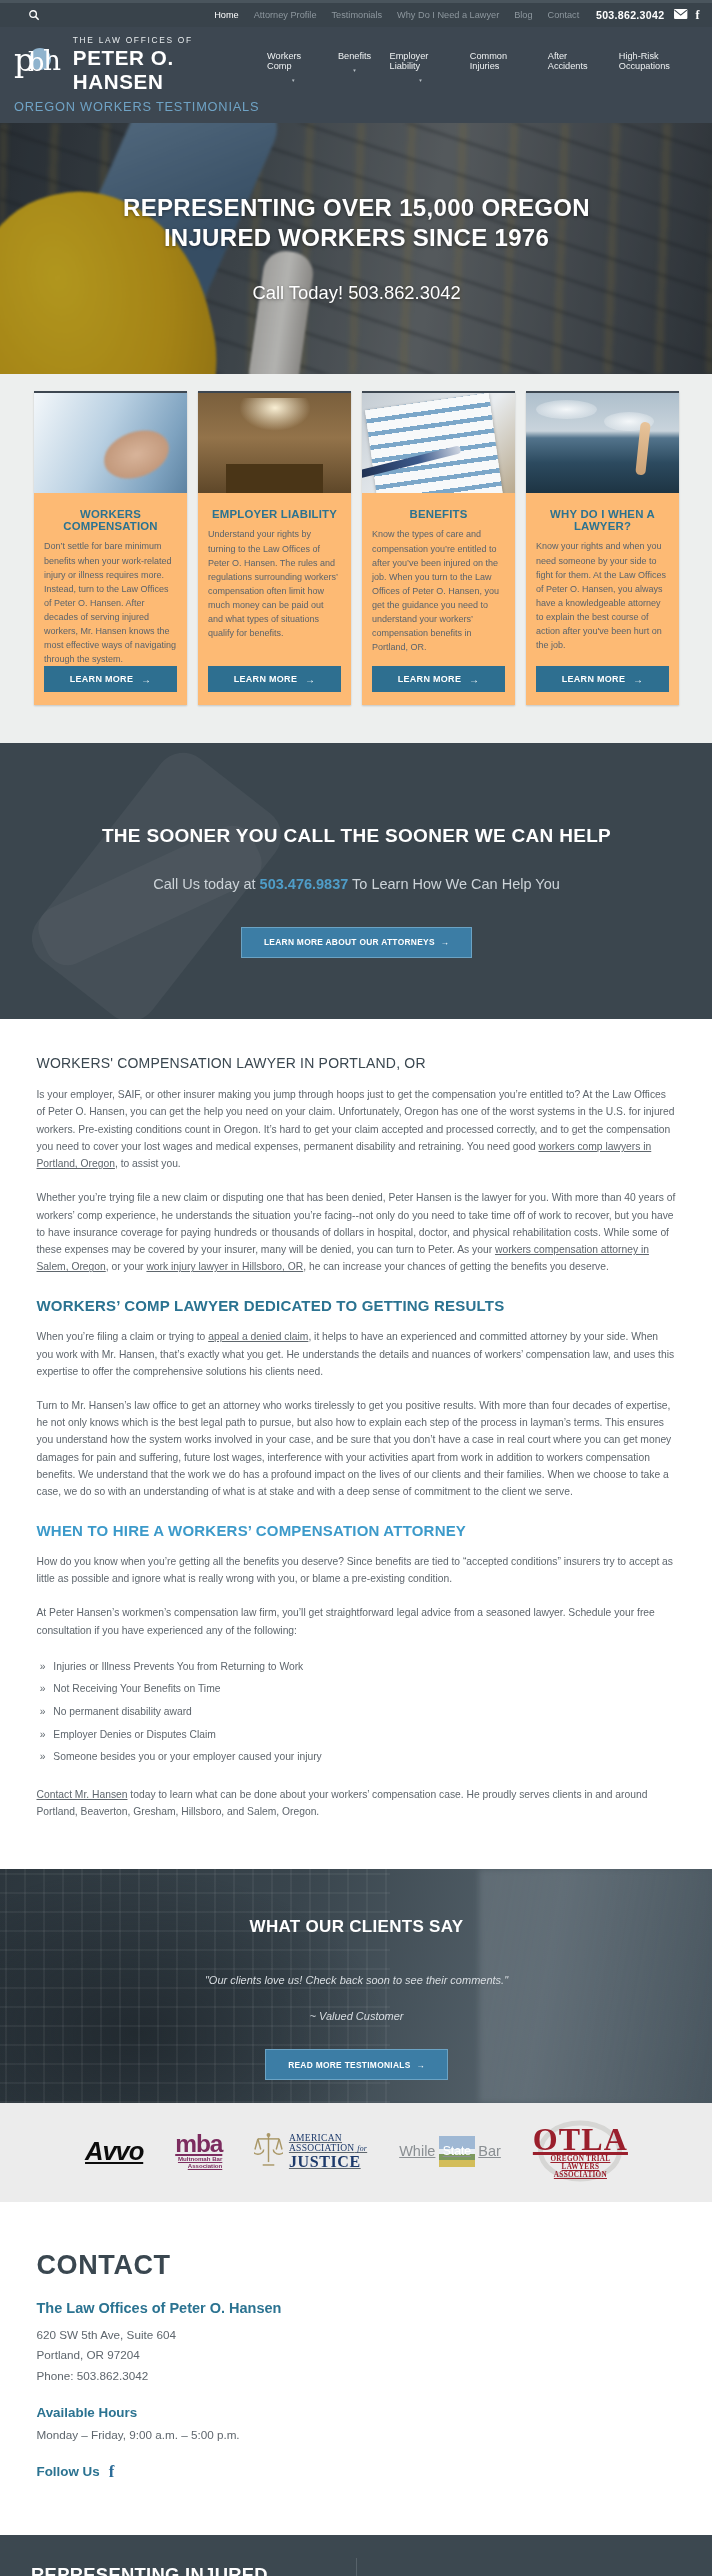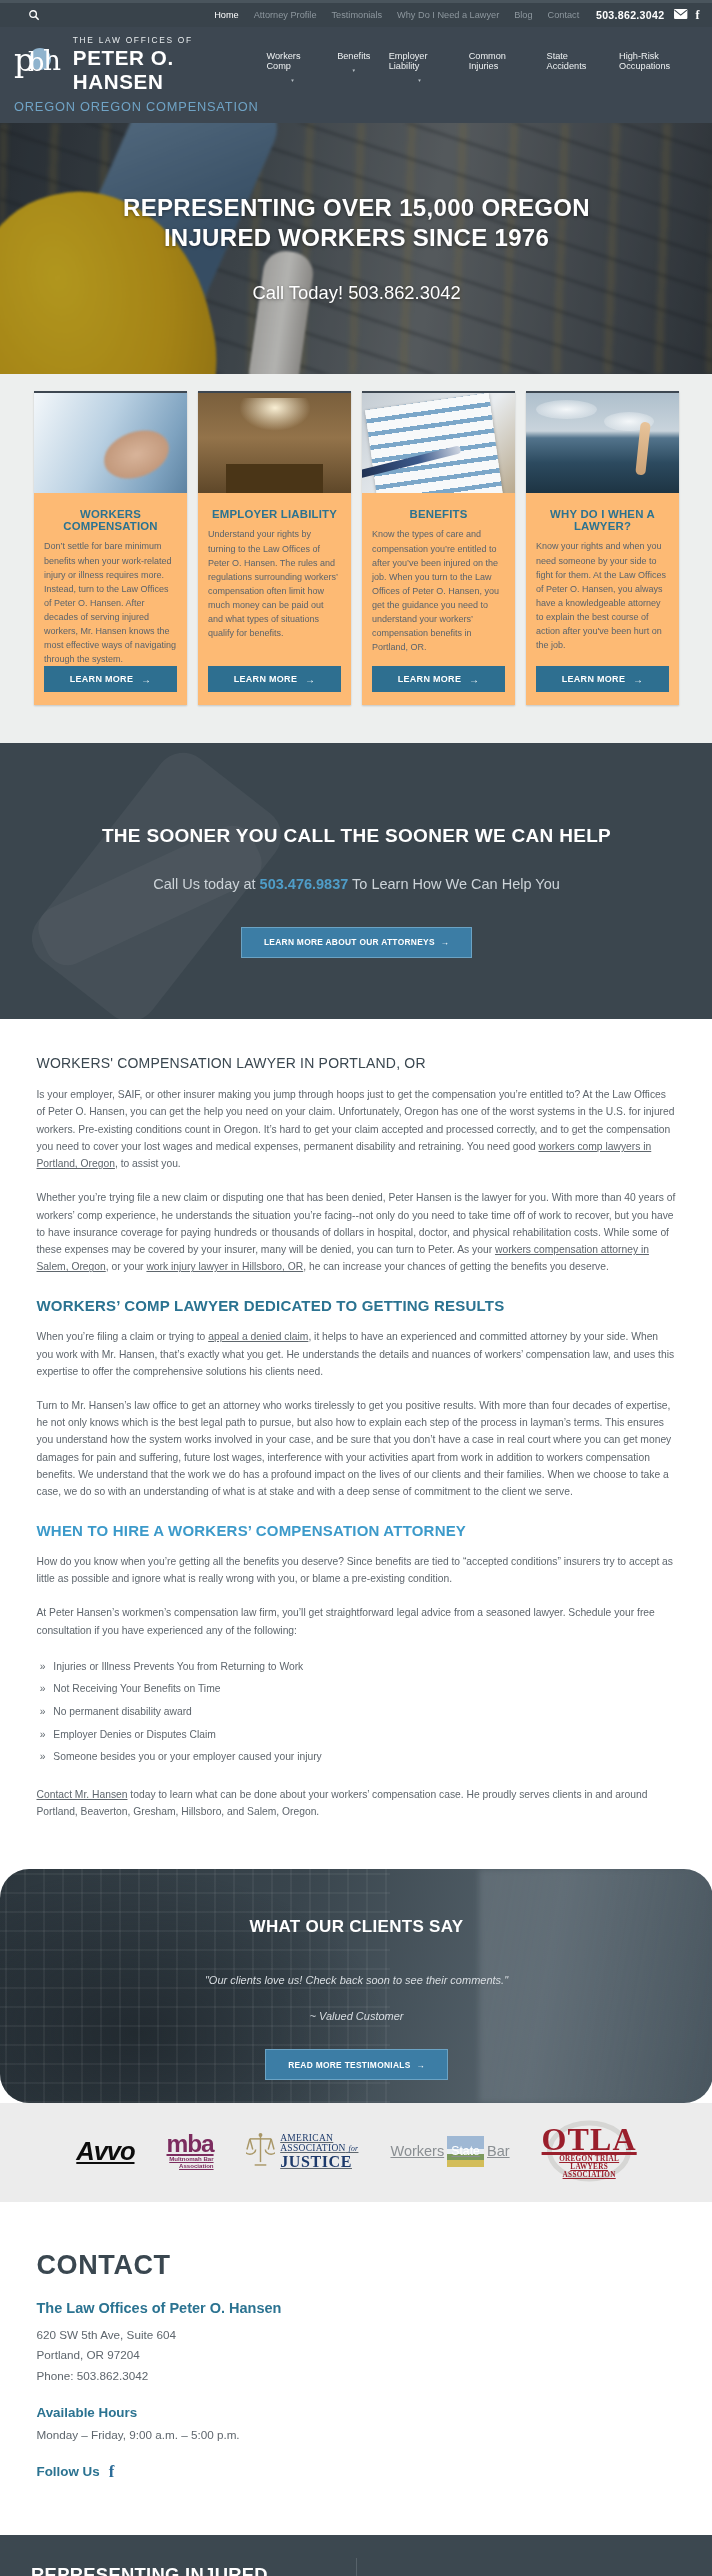--- a/index.html
+++ b/index.html
@@ -87,21 +87,21 @@
   .article h2 { font-size:15px; font-weight:bold; letter-spacing:0.2px; margin:21px 0 14.5px 0; }
   .h2-teal { color:#2b7391; }
   .h2-blue { color:#3c9aca; }
   .article p { font-size:10.3px; line-height:1.68; color:#5e666d; margin-bottom:16.7px; }
   .article a { color:#5e666d; text-decoration:underline; cursor:pointer; }
   .article ul { list-style:none; margin:2.2px 0 16.7px 3.3px; }
   .article li { font-size:10.3px; color:#5e666d; line-height:2.2; }
   .article li .marker { margin-right:7.8px; color:#5e666d; }
 
   
-  .testimonials { position:relative; height:234px; background:linear-gradient(100deg,#2c363d 0%,#39454d 40%,#55626b 75%,#49565f 100%); overflow:hidden; text-align:center;border-radius:29px; }
+  .testimonials { position:relative; height:234px; background:linear-gradient(100deg,#2c363d 0%,#39454d 40%,#55626b 75%,#49565f 100%); overflow:hidden; text-align:center; }
   .testimonials .plaid { position:absolute; left:-33px; top:0; width:423px; height:100%; background:
       repeating-linear-gradient(0deg, rgba(255,255,255,.05) 0 1.7px, transparent 1.7px 19px),
       repeating-linear-gradient(90deg, rgba(255,255,255,.05) 0 1.7px, transparent 1.7px 19px),
       radial-gradient(ellipse at 40% 70%, rgba(20,26,31,.55), rgba(20,26,31,0) 70%);
     filter:blur(0.6px); }
   .testimonials .beam2 { position:absolute; right:0; top:0; width:234px; height:100%; background:linear-gradient(100deg, rgba(160,170,178,.25), rgba(160,170,178,0)); filter:blur(3.3px); }
   .t-title { position:relative; color:#fff; font-size:17px; font-weight:bold; letter-spacing:0.3px; padding-top:48px; }
   .t-quote { position:relative; color:#d9dee2; font-size:11px; font-style:italic; margin-top:37px; }
   .t-attr { position:relative; color:#d9dee2; font-size:11px; font-style:italic; margin-top:24.5px; }
   .t-btn { position:relative; margin-top:27px; }
@@ -198,28 +198,28 @@
         <span class="mn-caret">▼</span>
       </div>
       <div class="mn-item">
         <span class="mn-label">Employer Liability</span>
         <span class="mn-caret">▼</span>
       </div>
       <div class="mn-item">
         <span class="mn-label">Common Injuries</span>
       </div>
       <div class="mn-item">
-        <span class="mn-label">State Accidents</span>
+        <span class="mn-label">After Accidents</span>
       </div>
       <div class="mn-item">
         <span class="mn-label">High-Risk Occupations</span>
       </div>
     </nav>
   </div>
-  <div class="tagline">OREGON OREGON COMPENSATION</div>
+  <div class="tagline">OREGON WORKERS TESTIMONIALS</div>
 </header>
 
 <section class="hero">
   <div class="beams"></div>
   <div class="grid-shadow"></div>
   <div class="arm"></div>
   <div class="hat"></div>
   <div class="paper"></div>
   <div class="shade"></div>
   <div class="hero-text">
@@ -359,21 +359,21 @@
             <circle cx="30" cy="8" r="4" fill="#a99767"></circle>
           </svg>
       </span>
       <span class="aaj-text">
         <div class="aaj-l1">AMERICAN</div>
         <div class="aaj-l1"><span>ASSOCIATION</span> <span class="aaj-for">for</span></div>
         <div class="aaj-l3">JUSTICE</div>
       </span>
     </div>
     <div class="logo-item osb">
-      <span>Workers</span>
+      <span>While</span>
       <span class="osb-state">State</span>
       <span>Bar</span>
     </div>
     <div class="logo-item otla">
       <div class="ring"></div>
       <div class="otla-abbr">OTLA</div>
       <div class="otla-small">OREGON TRIAL</div>
       <div class="otla-small">LAWYERS</div>
       <div class="otla-small">ASSOCIATION</div>
     </div>

